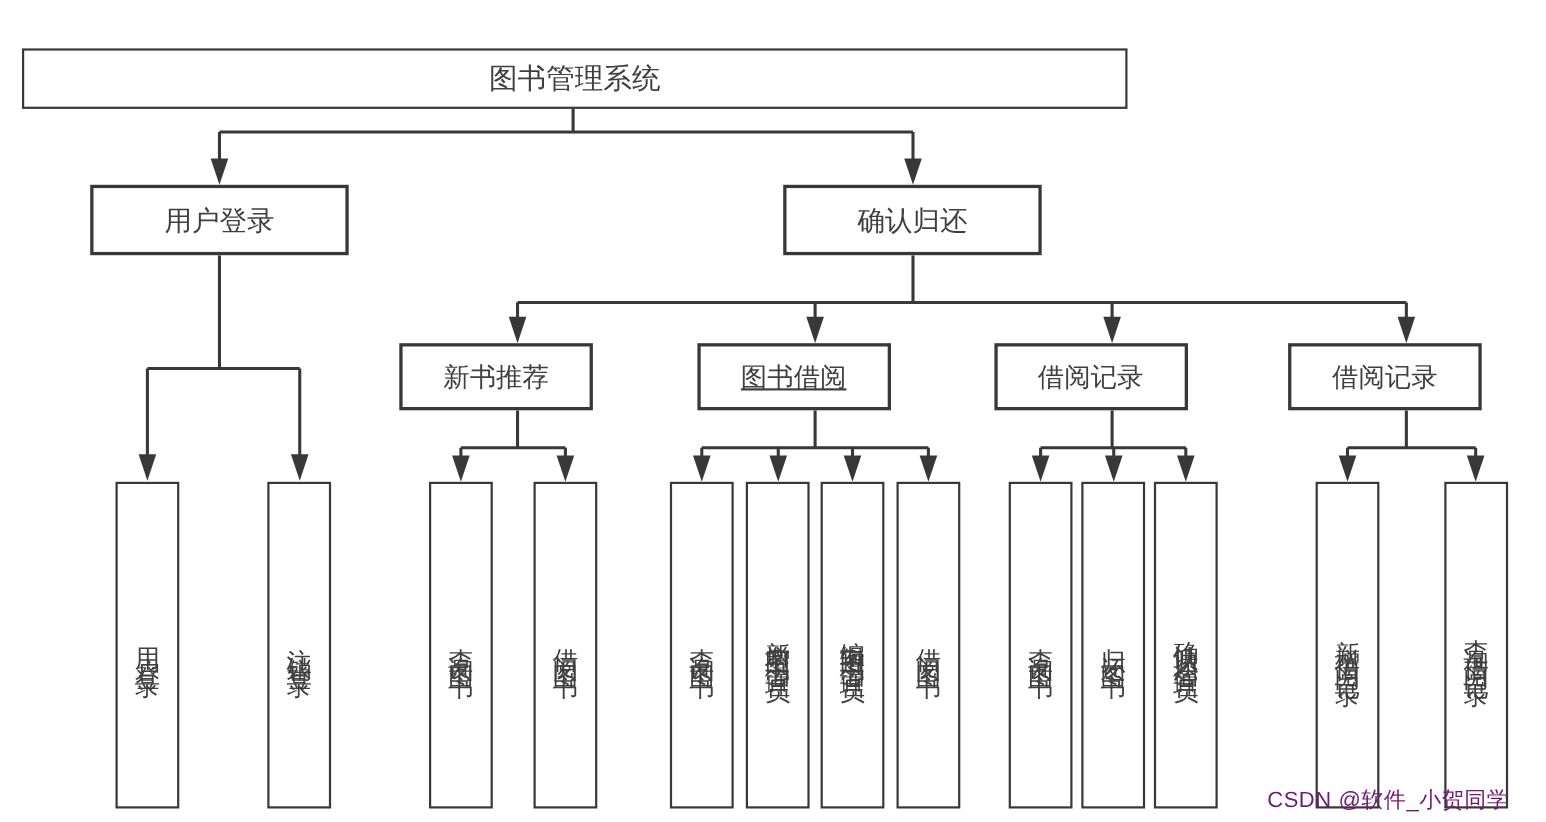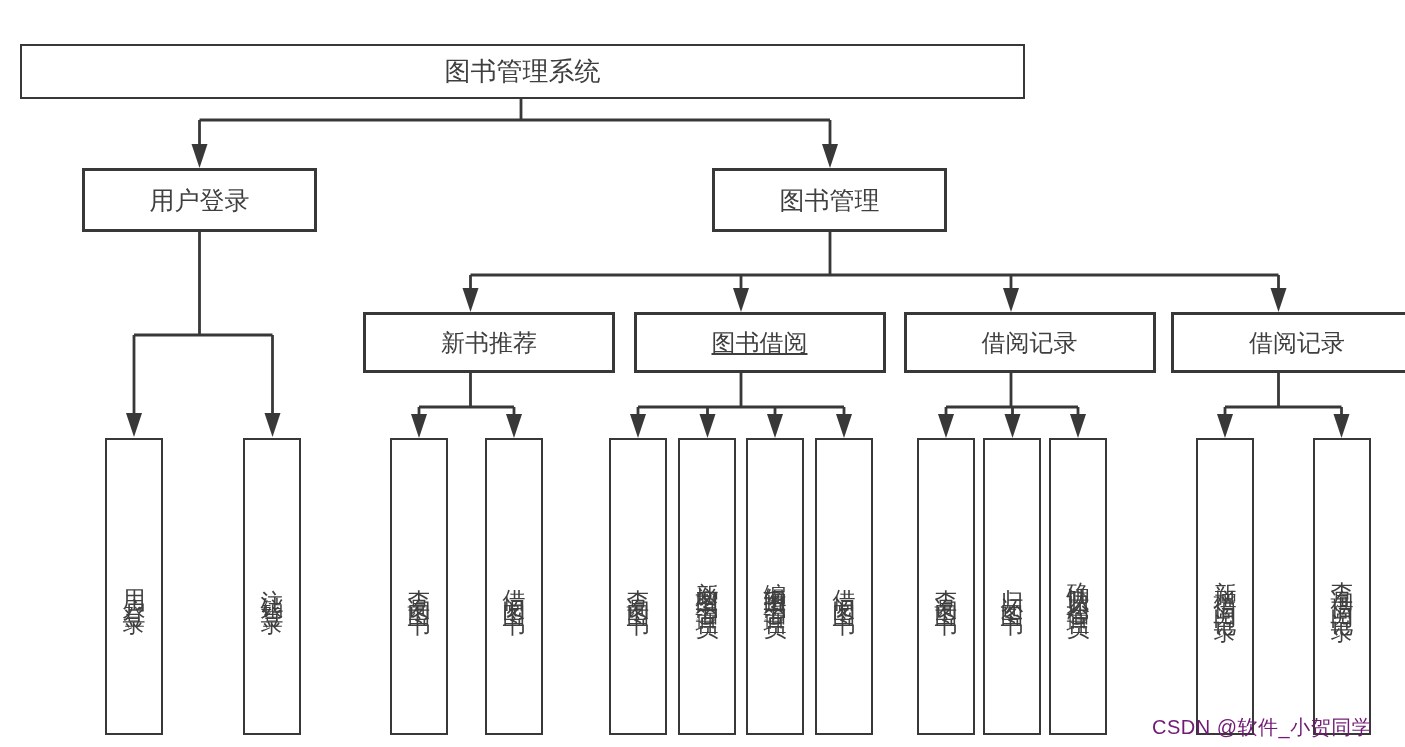--- a/index.html
+++ b/index.html
@@ -19,21 +19,21 @@
   .node {
     position: absolute;
     background: #ffffff;
     border: 3px solid #383838;
     color: #3f3f3f;
     display: flex; align-items: center; justify-content: center;
     text-align: center;
   }
   .node.root { left: 20px; top: 13px; width: 1005px; height: 55px; border-width: 2.5px; font-size: 26px; margin-top: 31px; }
   .node.lvl2 { top: 168px; width: 235px; height: 64px; font-size: 25px; }
-  .node.lvl3 { top: 312px; width: 252px; height: 61px; font-size: 24px; }
+  .node.lvl3 { top: 312px; width: 176px; height: 61px; font-size: 24px; }
   .node.leaf {
     top: 438px; width: 58px; height: 297px;
     border-width: 2.5px;
     writing-mode: vertical-rl;
     text-orientation: mixed;
     font-size: 23px;
     letter-spacing: 8px;
     line-height: 1;
   }
   .node.leaf.tight { letter-spacing: 5px; }
@@ -142,21 +142,21 @@
       </g>
     <g>
         <line class="arrowstem" x1="1341.5" y1="407" x2="1341.5" y2="418"></line>
         <polygon class="arrowhead" points="1333.5,414 1349.5,414 1341.5,438"></polygon>
       </g>
   </svg>
 
   <div class="node root">图书管理系统</div>
 
   <div class="node lvl2" style="left:82px;">用户登录</div>
-  <div class="node lvl2" style="left:712px;">图书管理</div>
+  <div class="node lvl2" style="left:712px;">确认归还</div>
 
   <div class="node lvl3" style="left:363px;">新书推荐</div>
   <div class="node lvl3" style="left:633.5px;text-decoration:underline;">图书借阅</div>
   <div class="node lvl3" style="left:903.5px;">借阅记录</div>
   <div class="node lvl3" style="left:1171px;">借阅记录</div>
 
   <div class="node leaf" style="left:105px;">用户登录</div>
   <div class="node leaf" style="left:243px;">注销登录</div>
 
   <div class="node leaf" style="left:390px;">查询图书</div>

